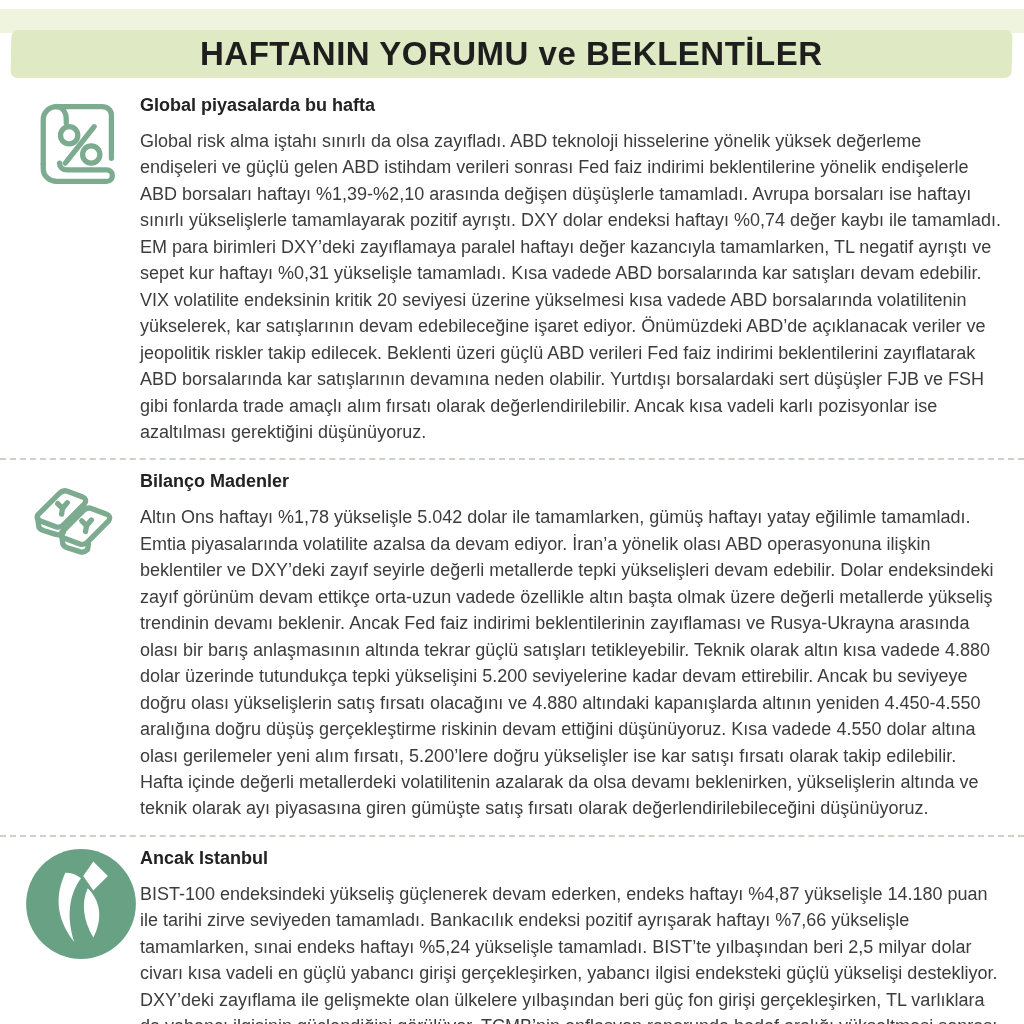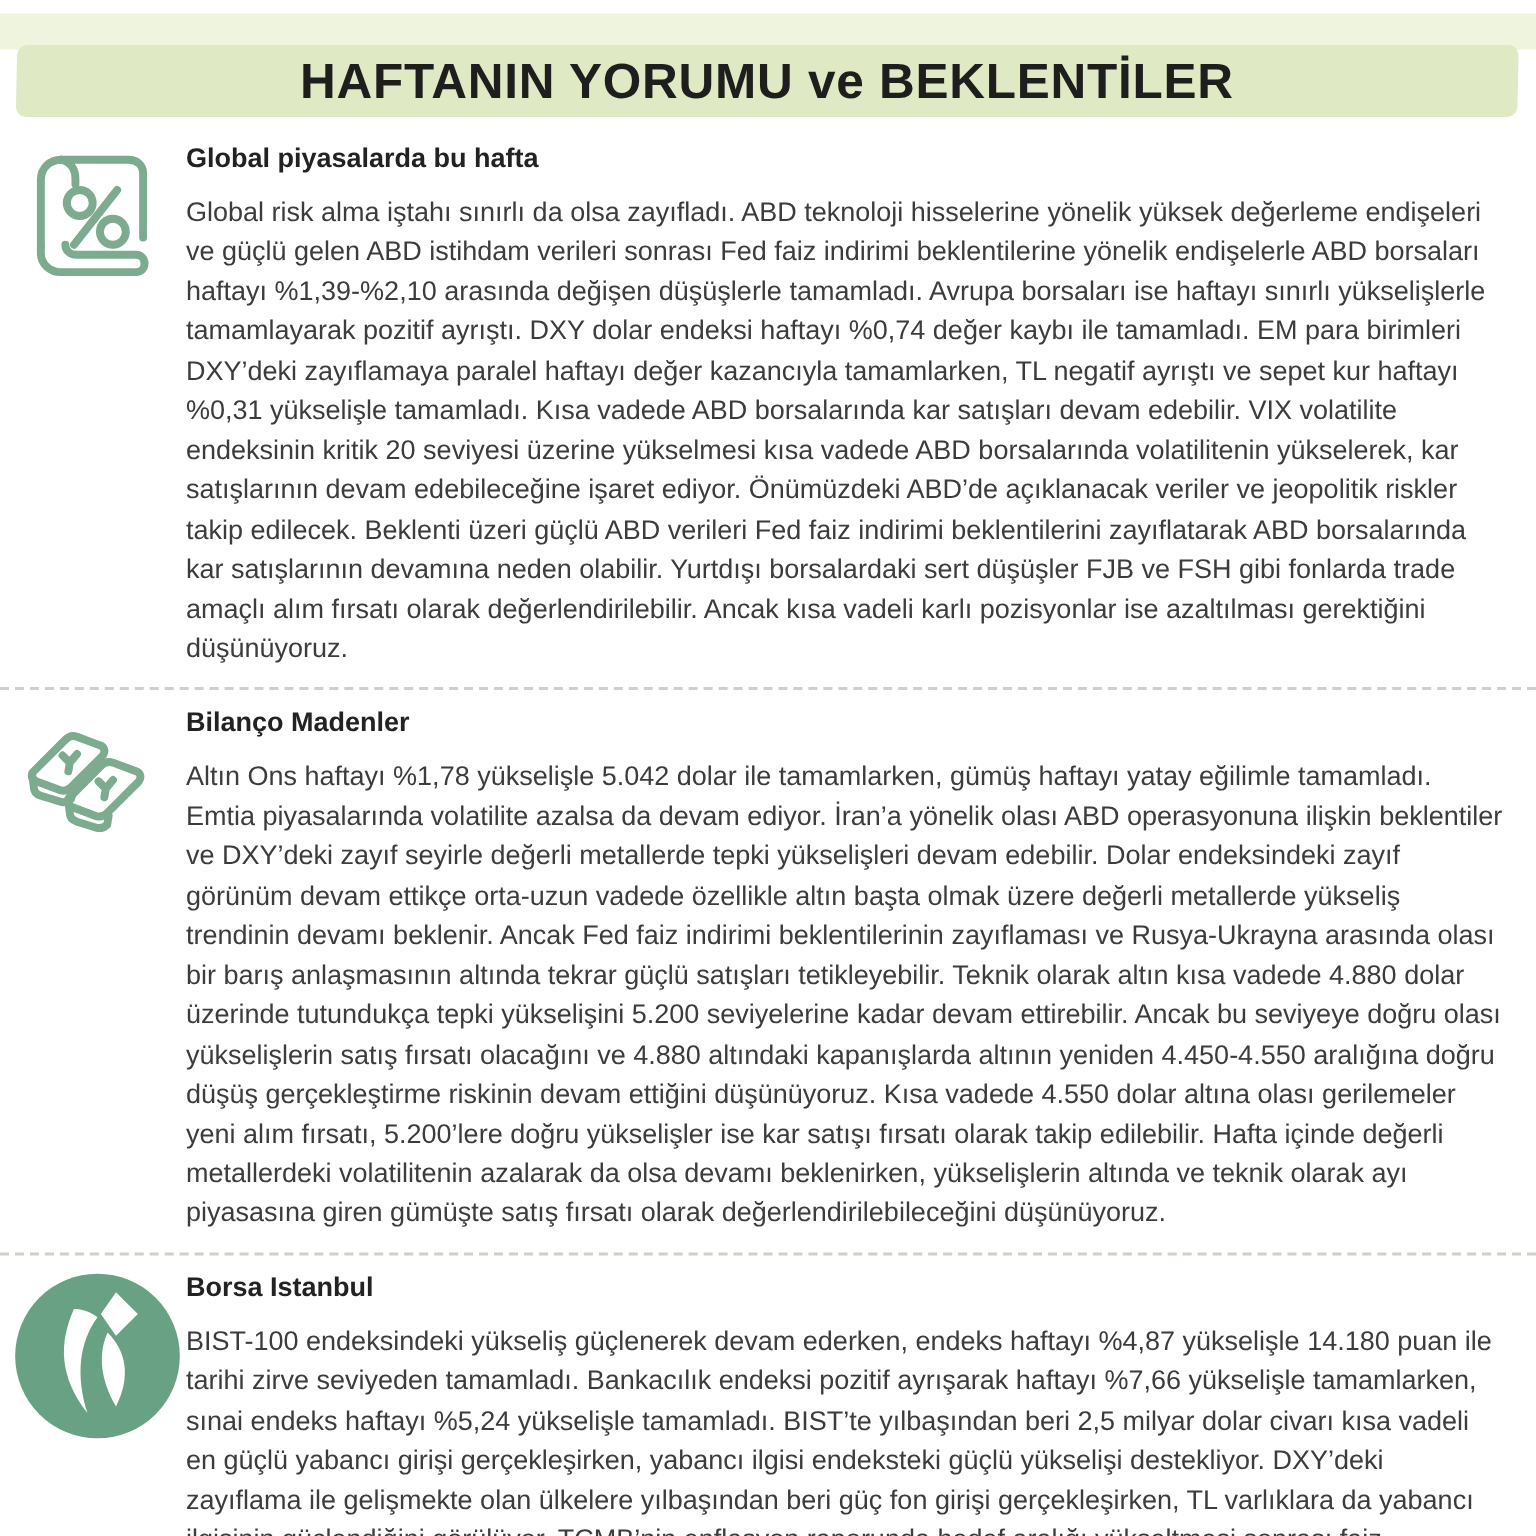--- a/index.html
+++ b/index.html
@@ -42,21 +42,21 @@
 
   
   .content {
     position: absolute;
     left: 0; top: 84px;
     width: 1024px;
   }
   .section {
     display: flex;
     align-items: flex-start;
-    padding: 9px 22px 13px 9px;
+    padding: 9px 22px 13px 25px;
   }
   .section + .section {
     border-top: 2px dashed #c9d3c6;
   }
   .icon-col {
     flex: 0 0 115px;
     display: flex;
     justify-content: flex-start;
     padding-top: 2px;
   }
@@ -143,19 +143,19 @@
           <svg width="112" height="112" viewBox="0 0 100 100">
             <circle cx="50" cy="50" r="49" fill="#68a183"></circle>
 
             <path fill="#ffffff" d="M36 22 C27 42 27 62 44 84 C37 62 39 42 50 27 C45 23 40 22 36 22 Z"></path>
             <path fill="#ffffff" d="M56 36 C67 47 70 62 61 80 C52 65 50 49 56 36 Z"></path>
             <path fill="#ffffff" d="M61 12 L74 25 L61 38 L52 25 Z"></path>
           </svg>
         </span>
       </div>
       <div class="text-col">
-        <h2 class="section-heading">Borsa Istanbul</h2>
+        <h2 class="section-heading">Ancak Istanbul</h2>
         <p class="section-body">BIST-100 endeksindeki yükseliş güçlenerek devam ederken, endeks haftayı %4,87 yükselişle 14.180 puan ile tarihi zirve seviyeden tamamladı. Bankacılık endeksi pozitif ayrışarak haftayı %7,66 yükselişle tamamlarken, sınai endeks haftayı %5,24 yükselişle tamamladı. BIST’te yılbaşından beri 2,5 milyar dolar civarı kısa vadeli en güçlü yabancı girişi gerçekleşirken, yabancı ilgisi endeksteki güçlü yükselişi destekliyor. DXY’deki zayıflama ile gelişmekte olan ülkelere yılbaşından beri güç fon girişi gerçekleşirken, TL varlıklara da yabancı ilgisinin güçlendiğini görülüyor. TCMB’nin enflasyon raporunda hedef aralığı yükseltmesi sonrası faiz indirimlerinin daha küçük adımlarla devam etmesi beklentisi güçlense de enflasyonla mücadele programın güçlü şekilde devam edeceği beklentisiyle TL varlıklara yönelik yabancı ilgisinin devam etmesi beklenir. Bilanço açıklamalarının genel olarak beklenti üzeri gelmesi ve şirketler için en kötünün geride kaldığına yönelik beklentinin güçlenmesi sonrası endekste kar satışları yaşansa da geri çekilmelerin alım fırsatı olarak değerlendirilerek BIST’teki yükseliş trendinin düşük momentumla da olsa devam etmesi beklenmektedir. BIST’teki olası kar satışlarının hisse ağırlıklı fonlarda alım fırsatı olarak değerlendirilmesi gerektiğini düşünüyoruz. BIST-100 endeksi kısa vadede 13.700, orta vadede 13.000 üzerinde tutundukça geri çekilmelerin alım fırsatı olarak kullanılarak yükseliş trendinin devam etmesi beklenir.</p>
       </div>
     </div>
 
   </div>
 </div>
 
 </body></html>

